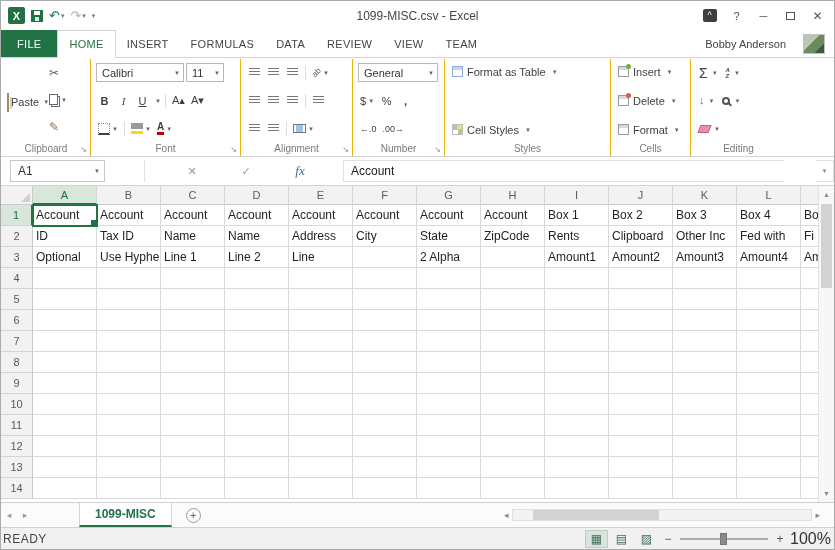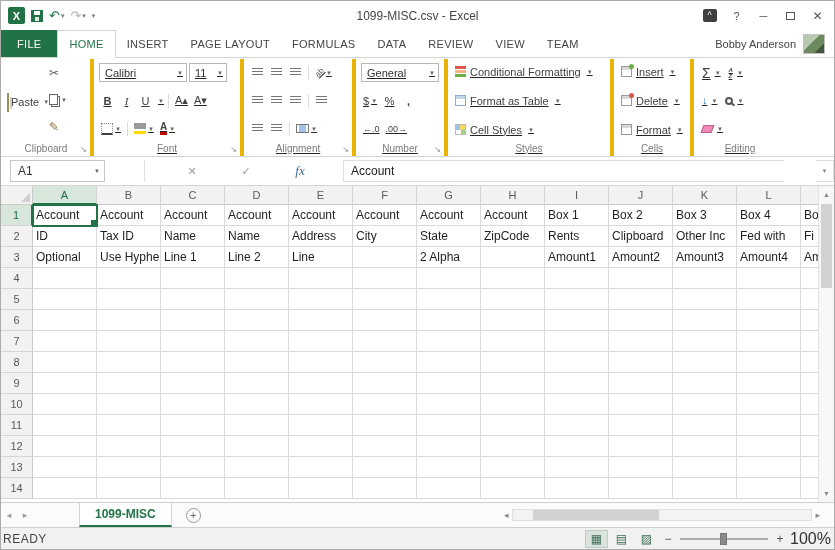--- a/index.html
+++ b/index.html
@@ -22,27 +22,27 @@
   .win-btn{width:27px;height:21px;display:flex;align-items:center;justify-content:center;font-size:11px;color:#555;cursor:default;}
   .i-ribbon-opts{width:14px;height:13px;background:#3f3f3f;color:#fff;font-size:9px;line-height:13px;text-align:center;border-radius:2px;display:inline-block;}
   .i-restore{display:inline-block;width:9px;height:8px;border:1px solid #555;}
   .win-btn.close{font-size:12px;}
 
   
   .tab-row{height:27px;flex:none;display:flex;align-items:stretch;background:#fff;}
   .tab-file{background:#217346;color:#fff;font-size:11px;display:flex;align-items:center;padding:4px 16px;letter-spacing:.3px;}
   .tab{font-size:11px;color:#444;display:flex;align-items:center;padding:0 11px;letter-spacing:.3px;}
   .tab.active{color:#217346;background:#fff;border:1px solid #d4d4d4;border-bottom:1px solid #fff;position:relative;z-index:3;margin-bottom:-1px;}
-  .user-chip{margin-left:auto;display:flex;align-items:center;gap:7px;padding-right:9px;font-size:11px;color:#444;}
+  .user-chip{margin-left:auto;display:flex;align-items:center;gap:17px;padding-right:9px;font-size:11px;color:#444;}
   .avatar{width:22px;height:20px;background:linear-gradient(135deg,#b9c8b1 0 40%,#6c8a5e 40% 75%,#41563a 75%);border:1px solid #c2c2c2;}
 
   
   .ribbon{height:100px;flex:none;background:#fff;border-top:1px solid #d4d4d4;border-bottom:1px solid #d4d4d4;display:flex;padding:1px 0 0 1px;}
   .rb-group{flex:none;display:flex;flex-direction:column;padding:3px 5px 1px;position:relative;}
-  .rb-group + .rb-group{border-left:4px solid #eab308;text-decoration:underline;}
+  .rb-group + .rb-group{border-left:1px solid #eab308;}
   .rb-body{flex:1;display:flex;flex-direction:column;justify-content:space-between;padding-bottom:2px;}
   .rb-label{height:14px;font-size:10px;color:#7a7a7a;display:flex;align-items:center;justify-content:center;}
   .dlg{position:absolute;right:3px;bottom:2px;font-size:8px;color:#8a8a8a;line-height:1;}
   .arw{font-size:6px;color:#666;margin-left:2px;}
   .frow{display:flex;align-items:center;gap:2px;height:21px;}
   .combo{height:19px;border:1px solid #b8b8b8;background:#fff;display:flex;align-items:center;padding:0 3px 0 5px;font-size:11px;color:#333;}
   .combo .arw{margin-left:auto;}
   .tbtn{min-width:17px;height:18px;display:flex;align-items:center;justify-content:center;font-size:11px;color:#3f3f3f;padding:0 2px;}
   .sep-v{width:1px;height:14px;background:#dcdcdc;margin:0 2px;}
   .b{font-weight:bold;}
@@ -166,21 +166,20 @@
           <span class="i-restore"></span>
         </div>
       <div class="win-btn close">✕</div>
     </div>
   </div>
 
   <div class="tab-row">
     <div class="tab-file">FILE</div>
     <div class="tab active">HOME</div>
     <div class="tab">INSERT</div>
-    <div class="tab">PAGE LAYOUT</div>
     <div class="tab">FORMULAS</div>
     <div class="tab">DATA</div>
     <div class="tab">REVIEW</div>
     <div class="tab">VIEW</div>
     <div class="tab">TEAM</div>
     <div class="user-chip">
       <span>Bobby Anderson</span>
       <span class="avatar"></span>
     </div>
   </div>
@@ -339,25 +338,20 @@
         </div>
       </div>
       <div class="rb-label">
           <span>Number</span>
         </div>
       <span class="dlg">↘</span>
     </div>
 
     <div class="rb-group" style="width:166px">
       <div class="rb-body">
-        <div class="wide-btn">
-            <span class="i-cf"></span>
-            <span>Conditional Formatting</span>
-            <span class="arw">▼</span>
-          </div>
         <div class="wide-btn">
             <span class="i-table"></span>
             <span>Format as Table</span>
             <span class="arw">▼</span>
           </div>
         <div class="wide-btn">
             <span class="i-styles"></span>
             <span>Cell Styles</span>
             <span class="arw">▼</span>
           </div>

